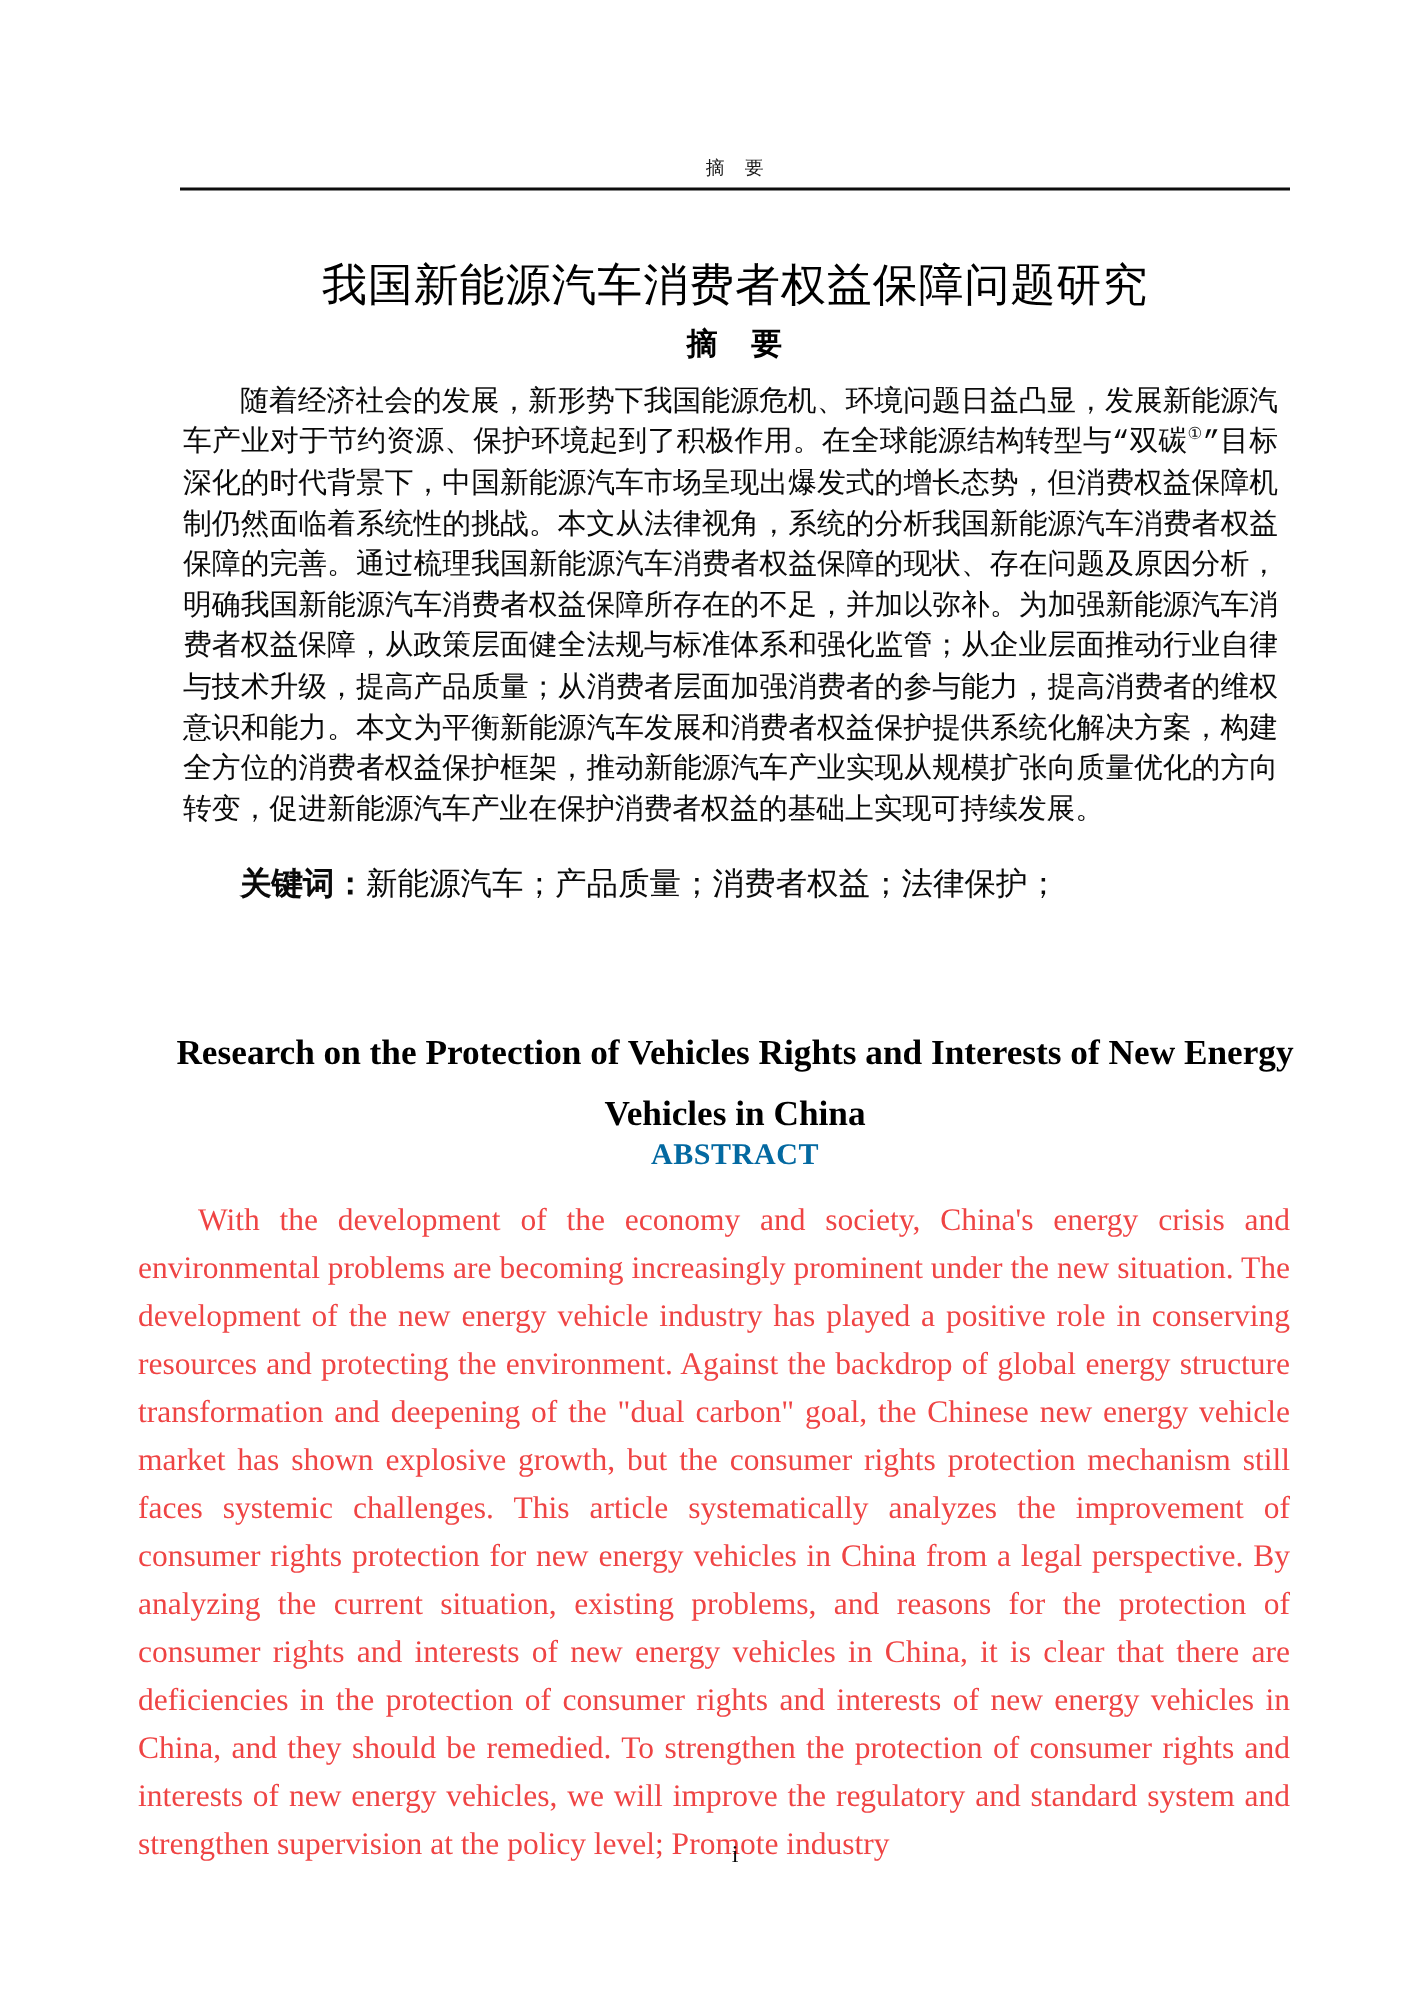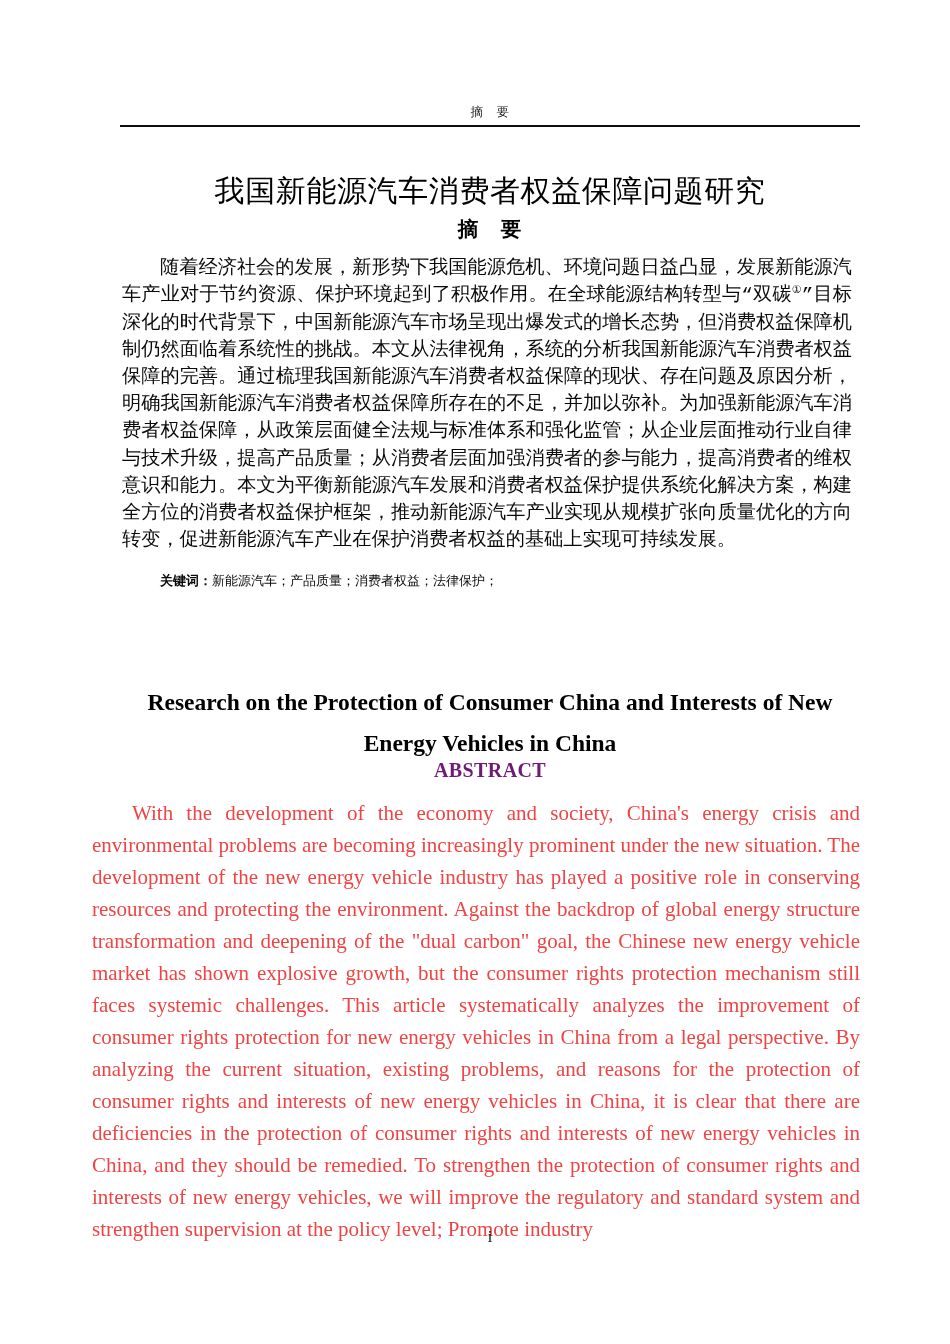--- a/index.html
+++ b/index.html
@@ -93,21 +93,21 @@
     line-height: 0;
   }
 
   
   .cn-keywords {
     position: absolute;
     left: 122px;
     top: 554px;
     width: 730px;
     font-family: "DejaVu Serif", "Liberation Serif", serif;
-    font-size: 13px;
+    font-size: 21px;
     line-height: 27px;
     text-indent: 38px;
     color: #0a0a0a;
   }
   .cn-keywords .kw-label {
     font-weight: 700;
   }
 
   
   .en-title {
@@ -125,21 +125,21 @@
   .en-abstract-heading {
     position: absolute;
     left: 110px;
     top: 742px;
     width: 760px;
     text-align: center;
     font-family: "Liberation Serif", "DejaVu Serif", serif;
     font-weight: 700;
     font-size: 20px;
     letter-spacing: 0.4px;
-    color: #701a75;
+    color: #0369a1;
   }
 
   
   .en-body {
     position: absolute;
     left: 92px;
     top: 776px;
     width: 768px;
     font-family: "Liberation Serif", "DejaVu Serif", serif;
     font-size: 21px;
@@ -191,21 +191,21 @@
   </div>
 
   <h1 class="cn-title">我国新能源汽车消费者权益保障问题研究</h1>
 
   <h2 class="cn-abstract-heading">摘　要</h2>
 
   <p class="cn-body"><span>随着经济社会的发展，新形势下我国能源危机、环境问题日益凸显，发展新能源汽车产业对于节约资源、保护环境起到了积极作用。在全球能源结构转型与“双碳</span><sup>①</sup><span>”目标深化的时代背景下，中国新能源汽车市场呈现出爆发式的增长态势，但消费权益保障机制仍然面临着系统性的挑战。本文从法律视角，系统的分析我国新能源汽车消费者权益保障的完善。通过梳理我国新能源汽车消费者权益保障的现状、存在问题及原因分析，明确我国新能源汽车消费者权益保障所存在的不足，并加以弥补。为加强新能源汽车消费者权益保障，从政策层面健全法规与标准体系和强化监管；从企业层面推动行业自律与技术升级，提高产品质量；从消费者层面加强消费者的参与能力，提高消费者的维权意识和能力。本文为平衡新能源汽车发展和消费者权益保护提供系统化解决方案，构建全方位的消费者权益保护框架，推动新能源汽车产业实现从规模扩张向质量优化的方向转变，促进新能源汽车产业在保护消费者权益的基础上实现可持续发展。</span></p>
 
   <p class="cn-keywords"><span class="kw-label">关键词：</span><span>新能源汽车；产品质量；消费者权益；法律保护；</span></p>
 
-  <h1 class="en-title">Research on the Protection of Consumer China and Interests of New Energy Vehicles in China</h1>
+  <h1 class="en-title">Research on the Protection of Vehicles Rights and Interests of New Energy Vehicles in China</h1>
 
   <h2 class="en-abstract-heading">ABSTRACT</h2>
 
   <p class="en-body">With the development of the economy and society, China's energy crisis and environmental problems are becoming increasingly prominent under the new situation. The development of the new energy vehicle industry has played a positive role in conserving resources and protecting the environment. Against the backdrop of global energy structure transformation and deepening of the "dual carbon" goal, the Chinese new energy vehicle market has shown explosive growth, but the consumer rights protection mechanism still faces systemic challenges. This article systematically analyzes the improvement of consumer rights protection for new energy vehicles in China from a legal perspective. By analyzing the current situation, existing problems, and reasons for the protection of consumer rights and interests of new energy vehicles in China, it is clear that there are deficiencies in the protection of consumer rights and interests of new energy vehicles in China, and they should be remedied. To strengthen the protection of consumer rights and interests of new energy vehicles, we will improve the regulatory and standard system and strengthen supervision at the policy level; Promote industry</p>
 
 
   <div class="page-number">i</div>
 
 </div>
 

